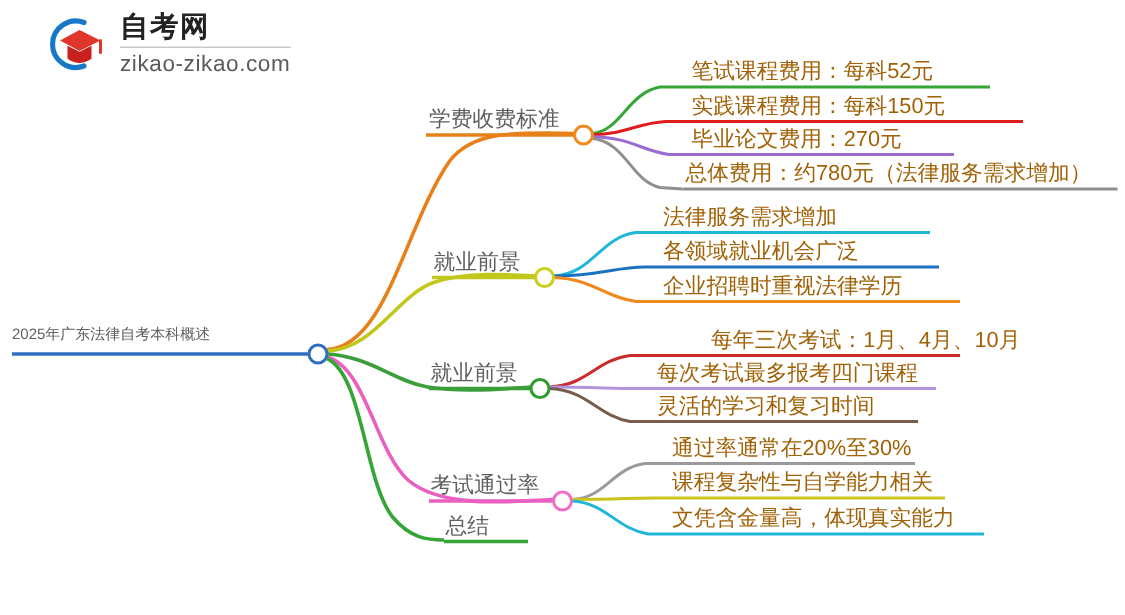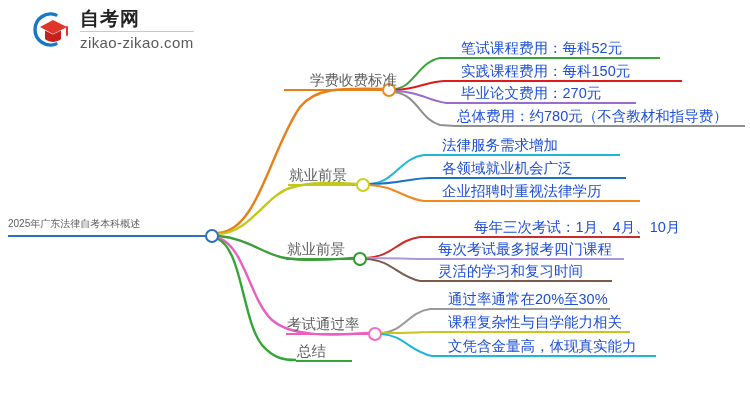--- a/index.html
+++ b/index.html
@@ -71,21 +71,21 @@
     padding-bottom: 2px;
     line-height: 1.15;
   }
   .node-label.root {
     font-size: 10px;
     color: #5f5f5f;
   }
   .leaf-label {
     position: absolute;
     font-size: 14.5px;
-    color: #1d4ed8;
+    color: #a16207;
     white-space: nowrap;
     padding-bottom: 12px;
     line-height: 1.15;
   }
 </style>
 </head>
 <body>
 
 <div id="canvas">
 
@@ -156,30 +156,30 @@
 
     <circle cx="212" cy="236" r="6" fill="#ffffff" stroke="#2f6fc0" stroke-width="2"></circle>
     <circle cx="389" cy="90" r="6" fill="#ffffff" stroke="#f08a1d" stroke-width="2"></circle>
     <circle cx="363" cy="185" r="6" fill="#ffffff" stroke="#c9cf1e" stroke-width="2"></circle>
     <circle cx="360" cy="259" r="6" fill="#ffffff" stroke="#2f9b2f" stroke-width="2"></circle>
     <circle cx="375" cy="334" r="6" fill="#ffffff" stroke="#f06ec8" stroke-width="2"></circle>
   </svg>
 
   <div class="node-label root" style="left:8px; top:218px;">2025年广东法律自考本科概述</div>
 
-  <div class="node-label" style="left:286px; top:72px;margin-left:24px;">学费收费标准</div>
+  <div class="node-label" style="left:286px; top:72px;">学费收费标准</div>
   <div class="node-label" style="left:289px; top:167px;">就业前景</div>
   <div class="node-label" style="left:287px; top:241px;">就业前景</div>
   <div class="node-label" style="left:287px; top:316px;">考试通过率</div>
   <div class="node-label" style="left:297px; top:343px;">总结</div>
 
   <div class="leaf-label" style="left:461px; top:40px;">笔试课程费用：每科52元</div>
   <div class="leaf-label" style="left:461px; top:63px;text-align:right;">实践课程费用：每科150元</div>
   <div class="leaf-label" style="left:461px; top:85px;">毕业论文费用：270元</div>
-  <div class="leaf-label" style="left:457px; top:108px;">总体费用：约780元（不含教材和指导费）</div>
+  <div class="leaf-label" style="left:457px; top:108px;">总体费用：约780元（法律服务需求增加）</div>
 
   <div class="leaf-label" style="left:442px; top:137px;">法律服务需求增加</div>
   <div class="leaf-label" style="left:442px; top:160px;">各领域就业机会广泛</div>
   <div class="leaf-label" style="left:442px; top:183px;">企业招聘时重视法律学历</div>
 
   <div class="leaf-label" style="left:438px; top:219px;margin-left:36px;">每年三次考试：1月、4月、10月</div>
   <div class="leaf-label" style="left:438px; top:241px;">每次考试最多报考四门课程</div>
   <div class="leaf-label" style="left:438px; top:263px;">灵活的学习和复习时间</div>
 
   <div class="leaf-label" style="left:448px; top:291px;">通过率通常在20%至30%</div>

